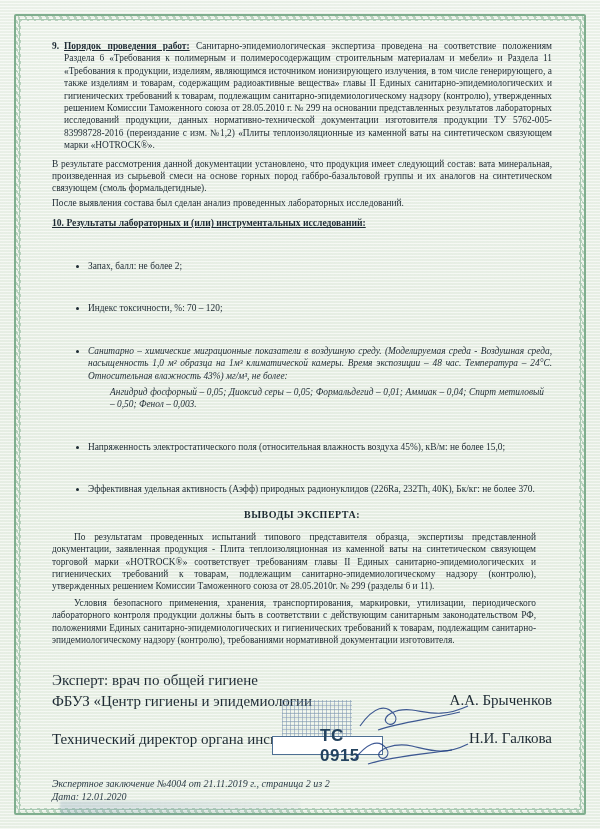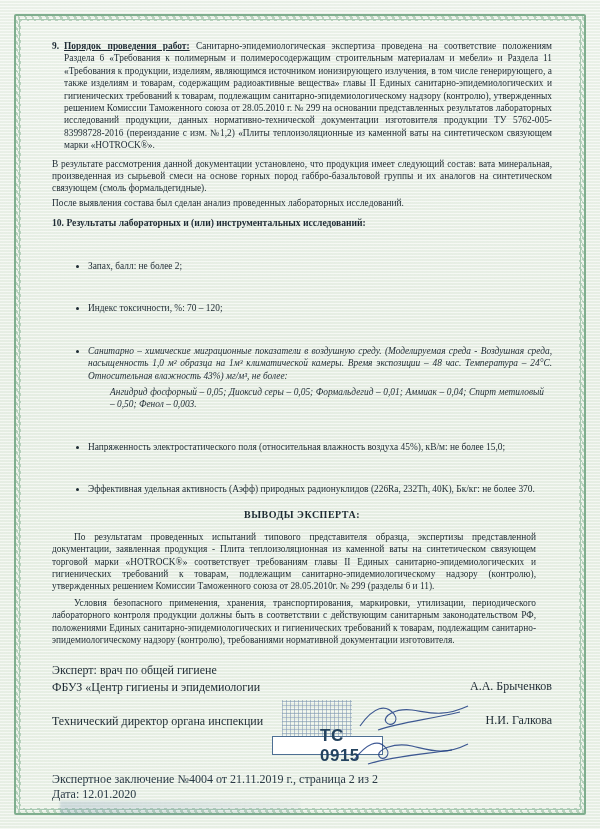--- a/index.html
+++ b/index.html
@@ -56,20 +56,21 @@
     gap:5px;
     margin-bottom:6px;
   }
   .num{font-weight:bold;white-space:nowrap;}
   .b{font-weight:bold;}
   .i{font-style:italic;}
   .underline{text-decoration:underline;}
   .sec-10{
     font-weight:bold;
     margin:8px 0 6px 0;
+    text-decoration:underline;
     font-size:9.6px;
   }
   ul.results{
     margin:0 0 4px 0;
     padding-left:36px;
     list-style:disc;
   }
   ul.results li{margin-bottom:3px;margin-top:30px;}
   .indent-block{
     margin:2px 8px 6px 58px;
@@ -82,41 +83,42 @@
     margin:12px 0 10px 0;
     letter-spacing:0.5px;
     font-size:10px;
   }
   .concl p{
     margin:0 16px 4px 0;
     text-indent:22px;
     text-align:justify;
   }
   .sign-block{
-    margin-top:16px;
-    font-size:12px;
+    margin-top:24px;
+    font-size:15px;
     line-height:1.4;
   }
   .sign-row{
     display:flex;
     justify-content:space-between;
     align-items:flex-end;
   }
   .sign-left{width:58%;}
   .sign-right{width:40%;text-align:right;padding-bottom:1px;}
   .sign-row2{
     display:flex;
     justify-content:space-between;
     align-items:flex-end;
     margin-top:16px;
   }
   .footer{
     position:absolute;
     left:52px;bottom:26px;
-    font-size:12px;
+    font-size:10px;
+    font-style:italic;
     color:#2a3a45;
     line-height:1.3;
   }
   
   .stamp-box{
     position:absolute;
     left:282px;top:700px;
     width:70px;height:46px;
     background:
       repeating-linear-gradient(0deg, rgba(90,120,160,0.55) 0 1px, rgba(255,255,255,0) 1px 4px),

